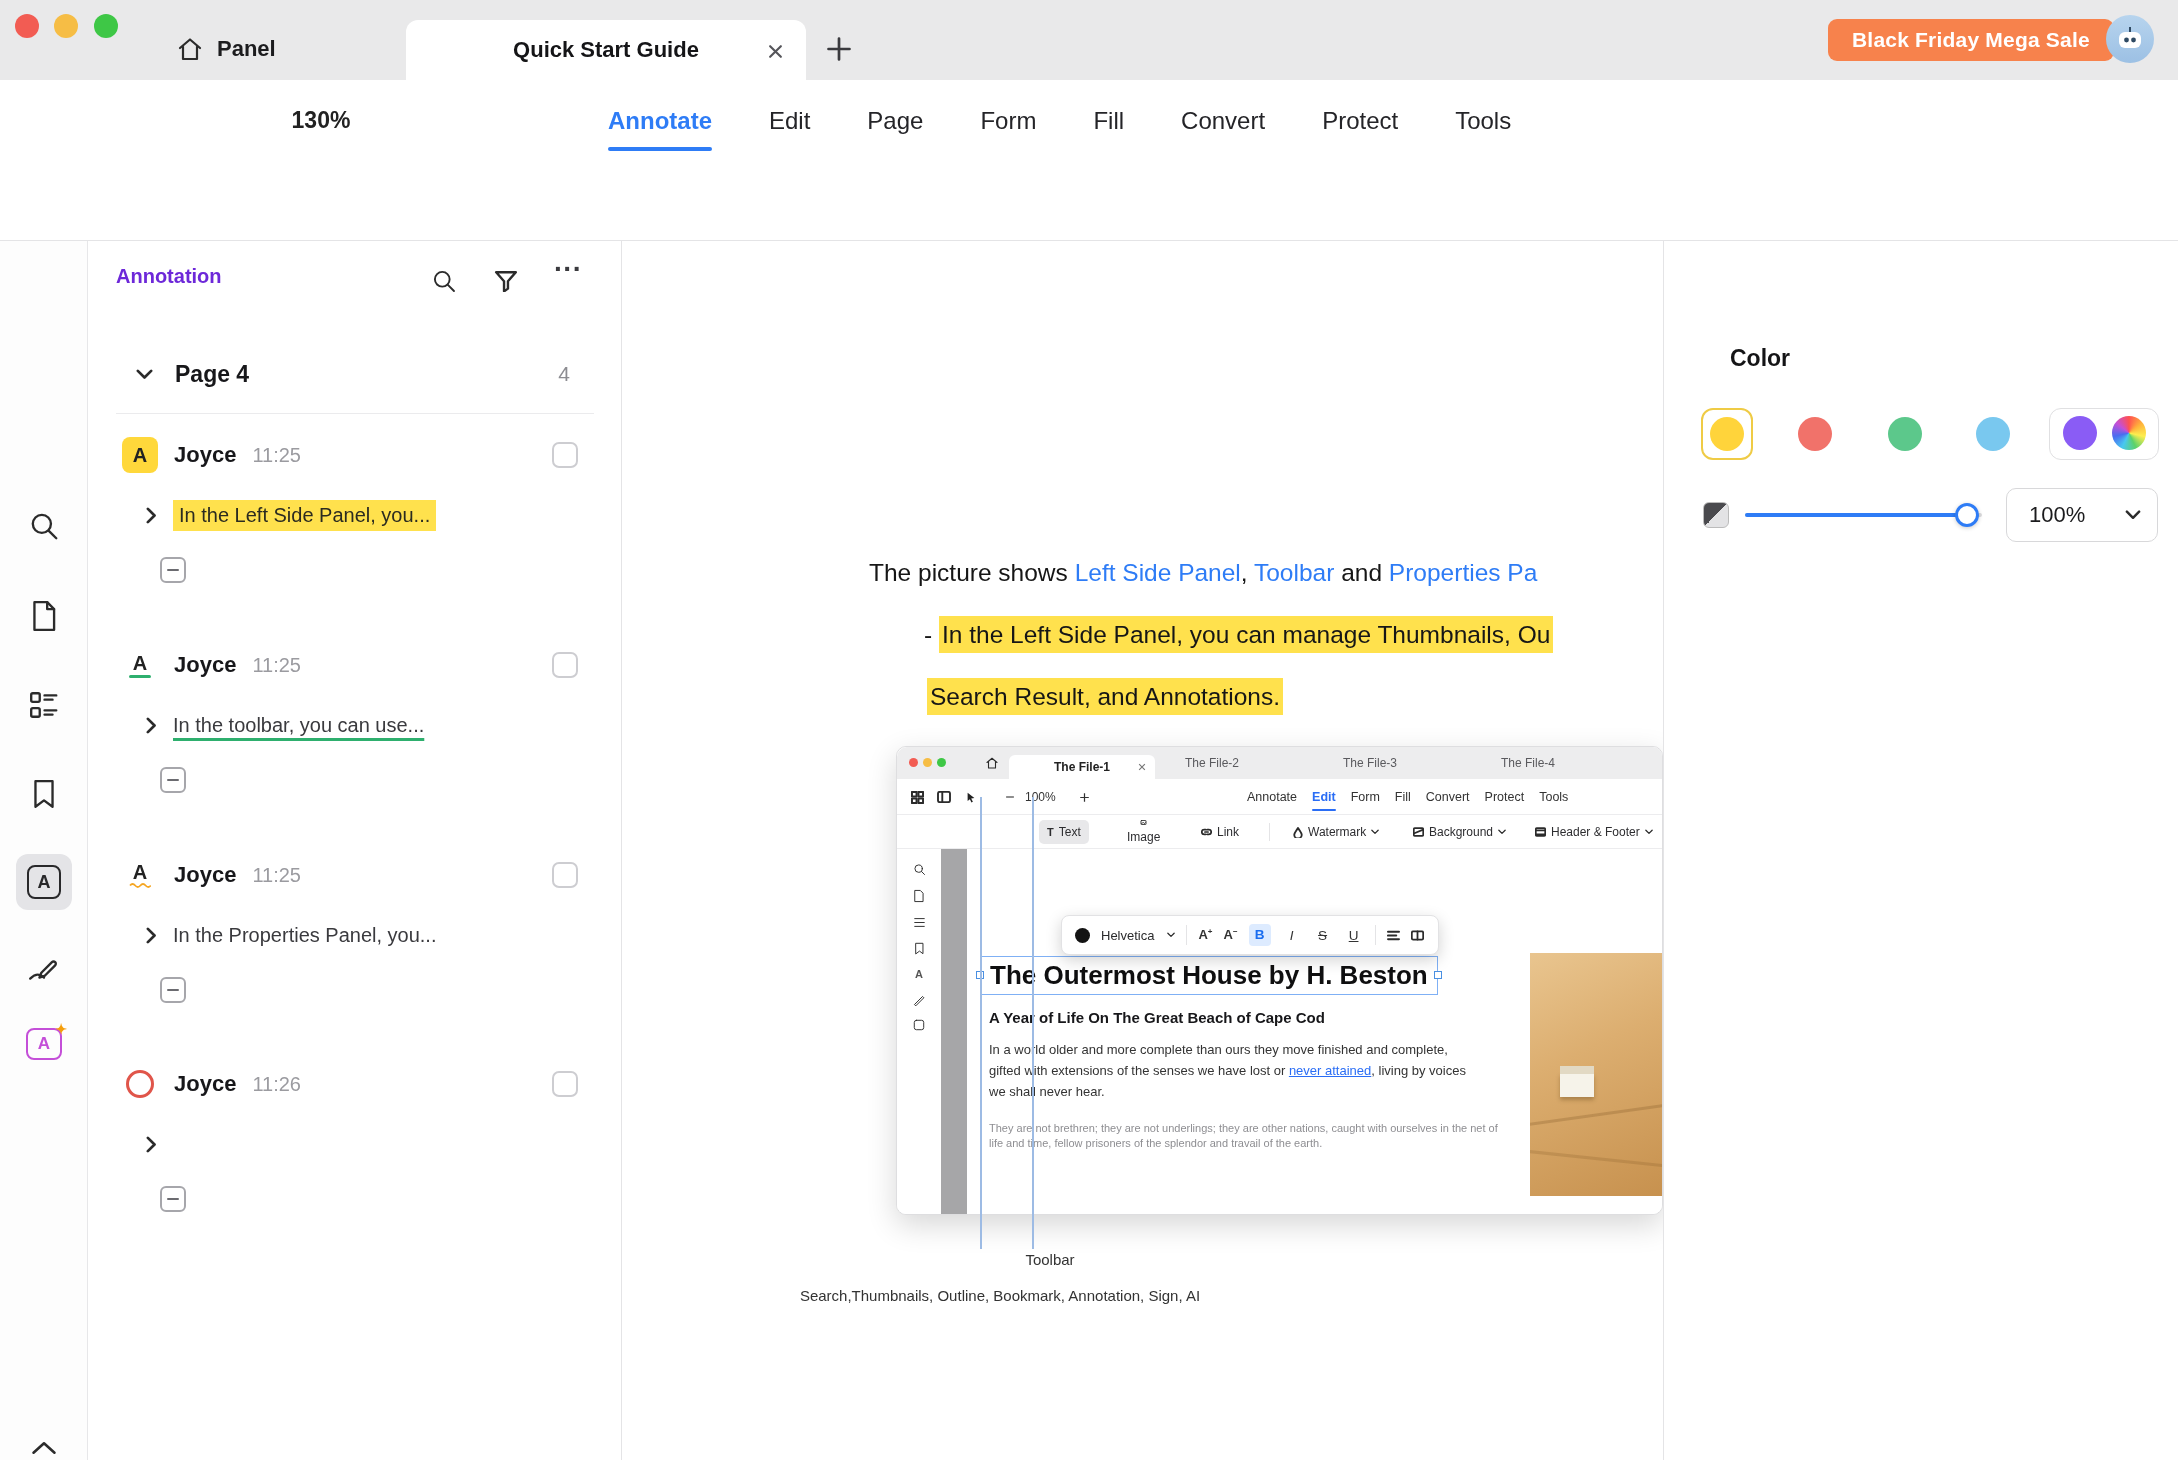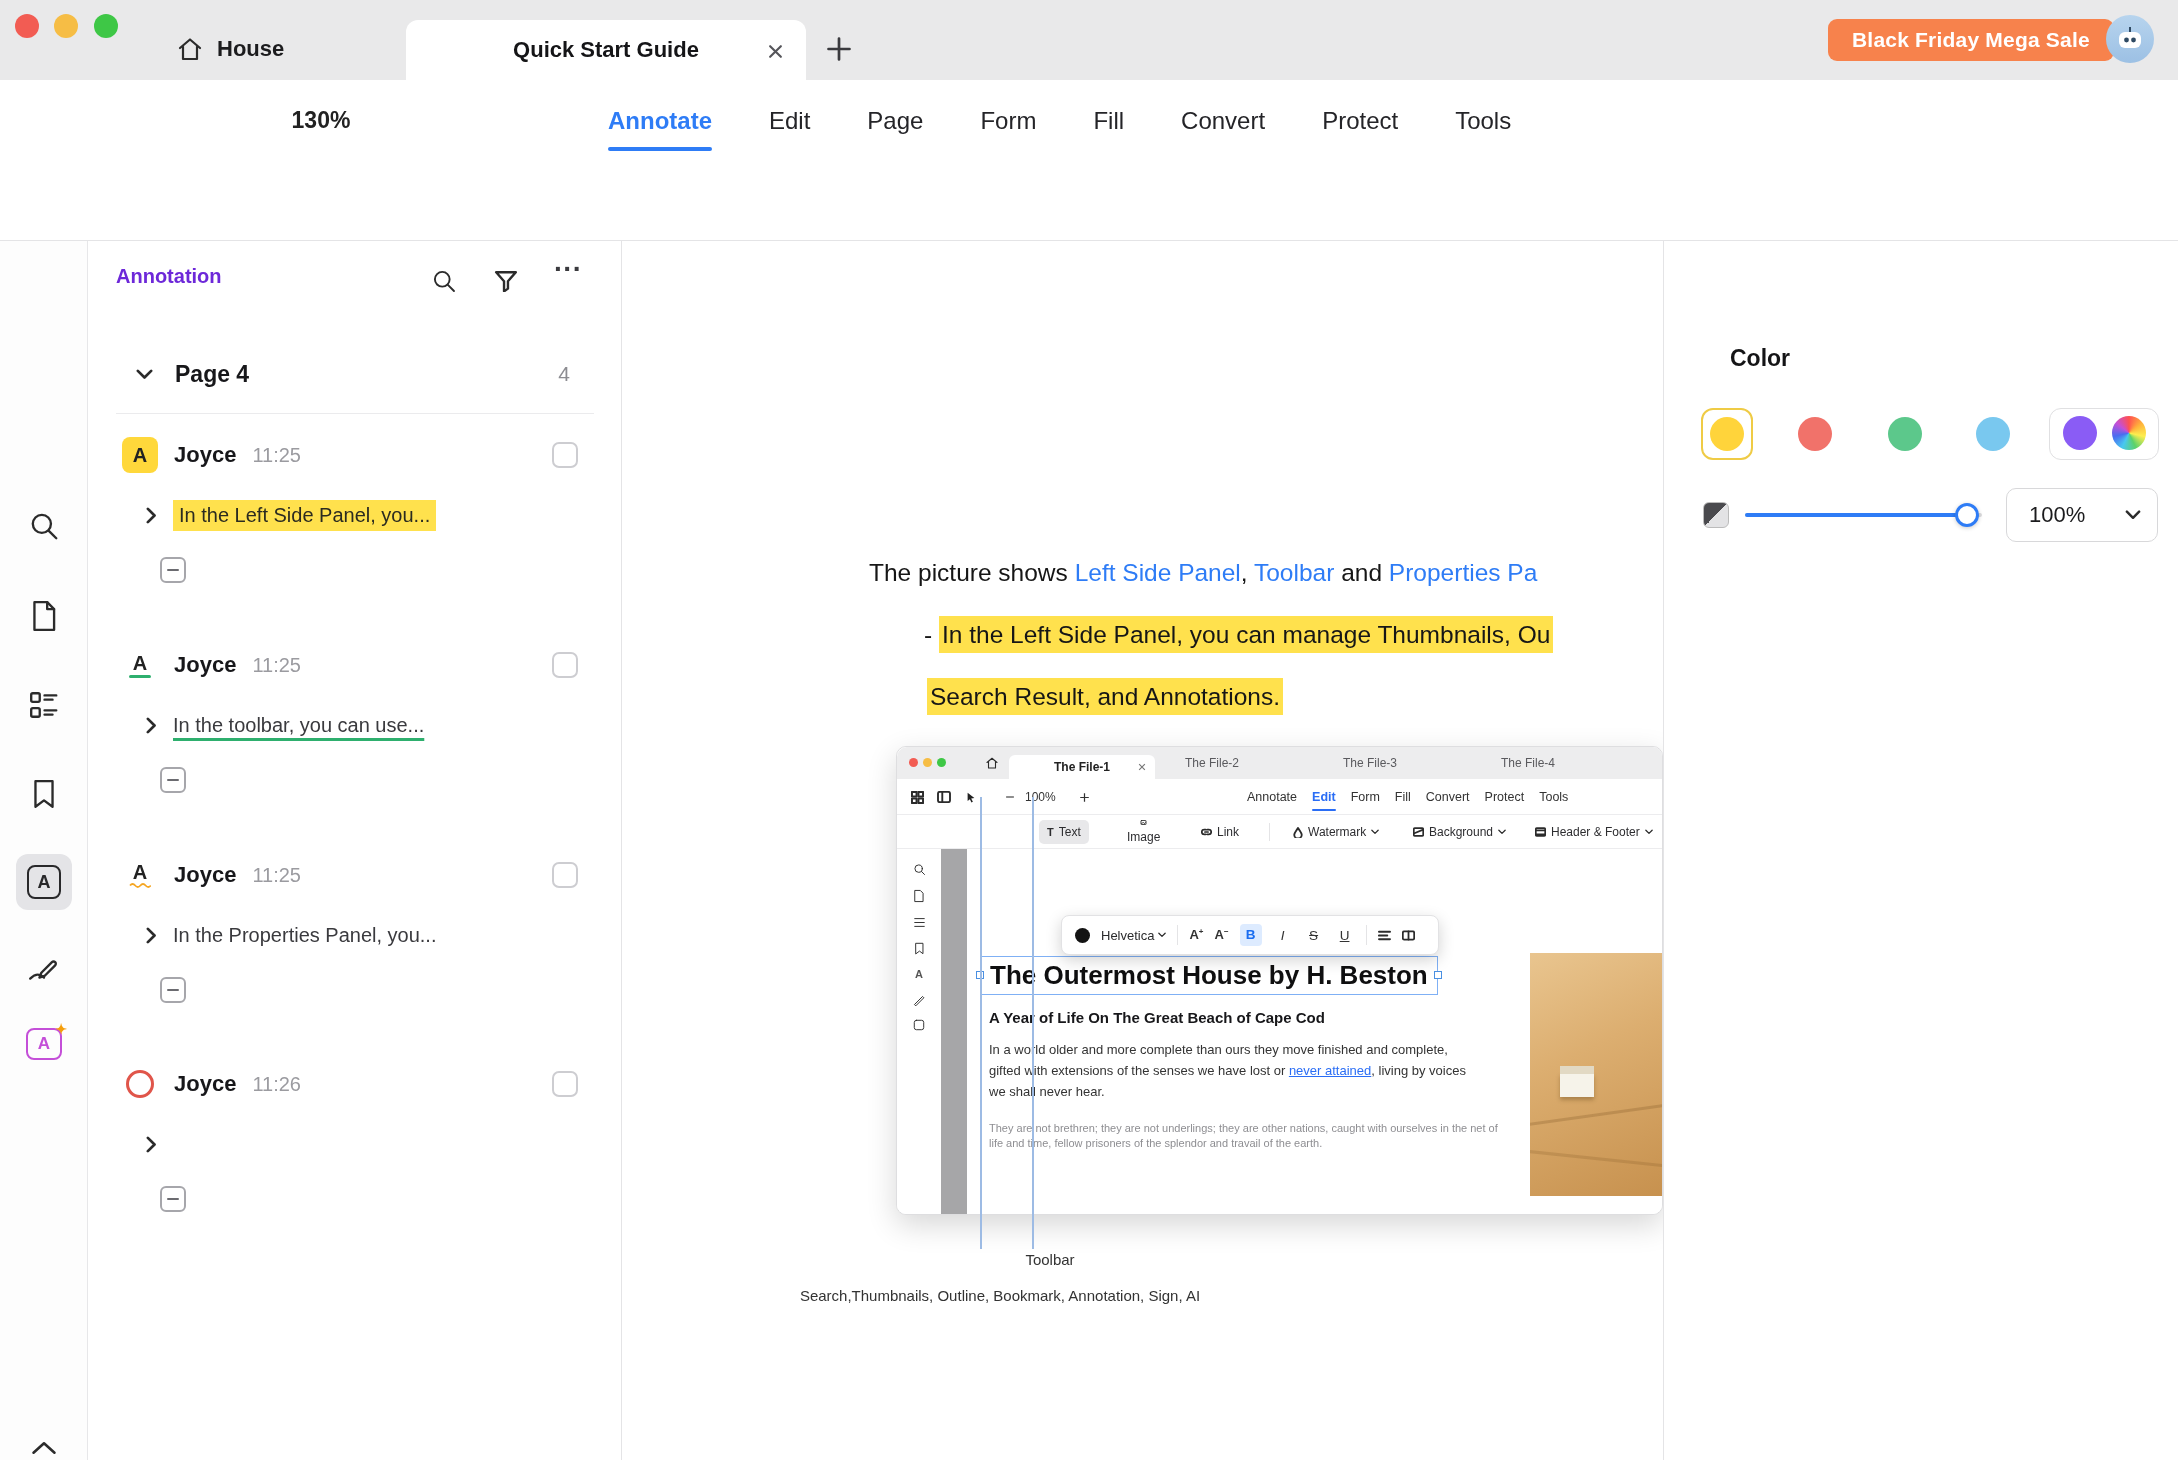--- a/index.html
+++ b/index.html
@@ -105,21 +105,21 @@
   .m-nav-item.active { color:#2a6df5; font-weight:700; }
   .m-nav-item.active::after { content:""; position:absolute; left:0; right:0; bottom:-7px; height:2.5px; background:#2a6df5; border-radius:1px; }
   .m-toolbar2 { position:absolute; left:0; top:68px; width:767px; height:34px; border-bottom:1px solid #ececee; }
   .m-chip { position:absolute; top:5px; height:24px; display:flex; align-items:center; gap:5px; font-size:12px; color:#2d2d30; padding:0 8px; }
   .m-chip.sel { background:#e8e8ea; border-radius:5px; }
   .m-body { position:absolute; left:0; top:102px; width:767px; height:367px; background:#fff; }
   .m-rail { position:absolute; left:0; top:0; width:44px; height:367px; display:flex; flex-direction:column; align-items:center; gap:13px; padding-top:14px; }
   .m-graybar { position:absolute; left:44px; top:0; width:26px; height:367px; background:#a6a6a8; }
   .fmtbar { position:absolute; left:164px; top:66px; width:378px; height:40px; background:#fff; border:1px solid #e2e2e4; border-radius:8px; box-shadow:0 5px 16px rgba(0,0,0,.18); display:flex; align-items:center; gap:11px; padding:0 13px; z-index:3; }
   .fmt-dot { width:15px; height:15px; border-radius:50%; background:#131313; }
-  .fmt-font { font-size:13px; color:#2a2a2c; display:flex; align-items:center; gap:4px; }
+  .fmt-font { font-size:13px; color:#2a2a2c; display:flex; align-items:center; gap:13px; }
   .fmt-sep { width:1px; height:20px; background:#e4e4e6; }
   .fmt-btn { font-size:13.5px; color:#333; width:20px; text-align:center; cursor:pointer; position:relative; }
   .fmt-btn.bold { width:22px; height:22px; line-height:22px; background:#ddebff; color:#1a6df0; font-weight:700; border-radius:4px; }
   .fmt-btn.italic { font-style:italic; }
   .fmt-btn.strike { text-decoration:line-through; }
   .fmt-btn.underl { text-decoration:underline; }
   .fmt-sz { font-size:13px; font-weight:700; color:#333; }
   .fmt-sz sup { font-size:8px; }
   .m-doctitle-wrap { position:absolute; left:84px; top:108px; padding:3px 9px; outline:1.5px solid #7fb0f5; z-index:2; }
   .m-doctitle { font-size:26px; font-weight:700; color:#0f0f10; white-space:nowrap; }
@@ -157,21 +157,21 @@
   <span class="dot red"></span>
   <span class="dot yellow"></span>
   <span class="dot green"></span>
 
   <div class="home-tab">
     <span>
       <svg width="28" height="28" viewBox="0 0 28 28">
           <path class="stroke" d="M4 13 L14 4.5 L24 13 M7 11.5 V24 h14 V11.5"></path>
         </svg>
     </span>
-    <span class="lbl">House</span>
+    <span class="lbl">Panel</span>
   </div>
 
   <div class="doc-tab">
     <span class="lbl">Quick Start Guide</span>
     <span class="close">
       <svg width="15" height="15" viewBox="0 0 14 14">
           <path d="M2 2 L12 12 M12 2 L2 12" stroke="#55555a" stroke-width="2" stroke-linecap="round"></path>
         </svg>
     </span>
   </div>

